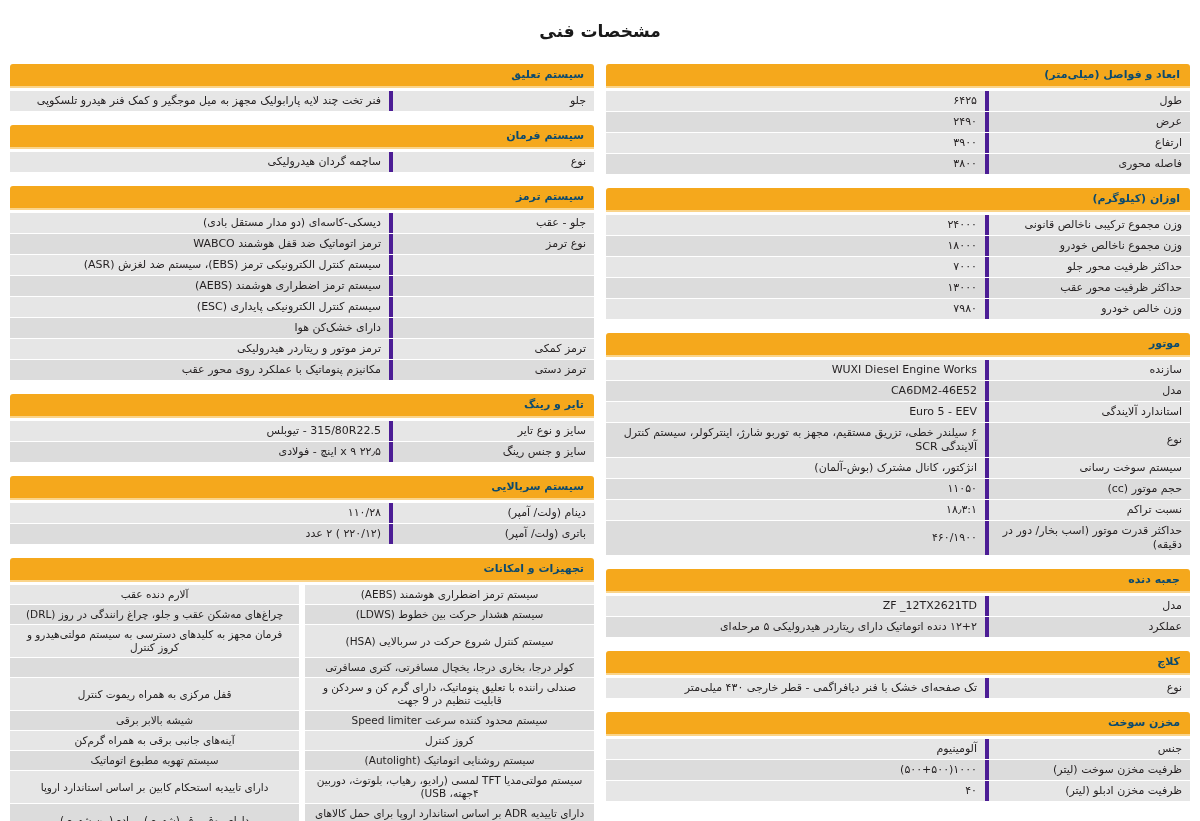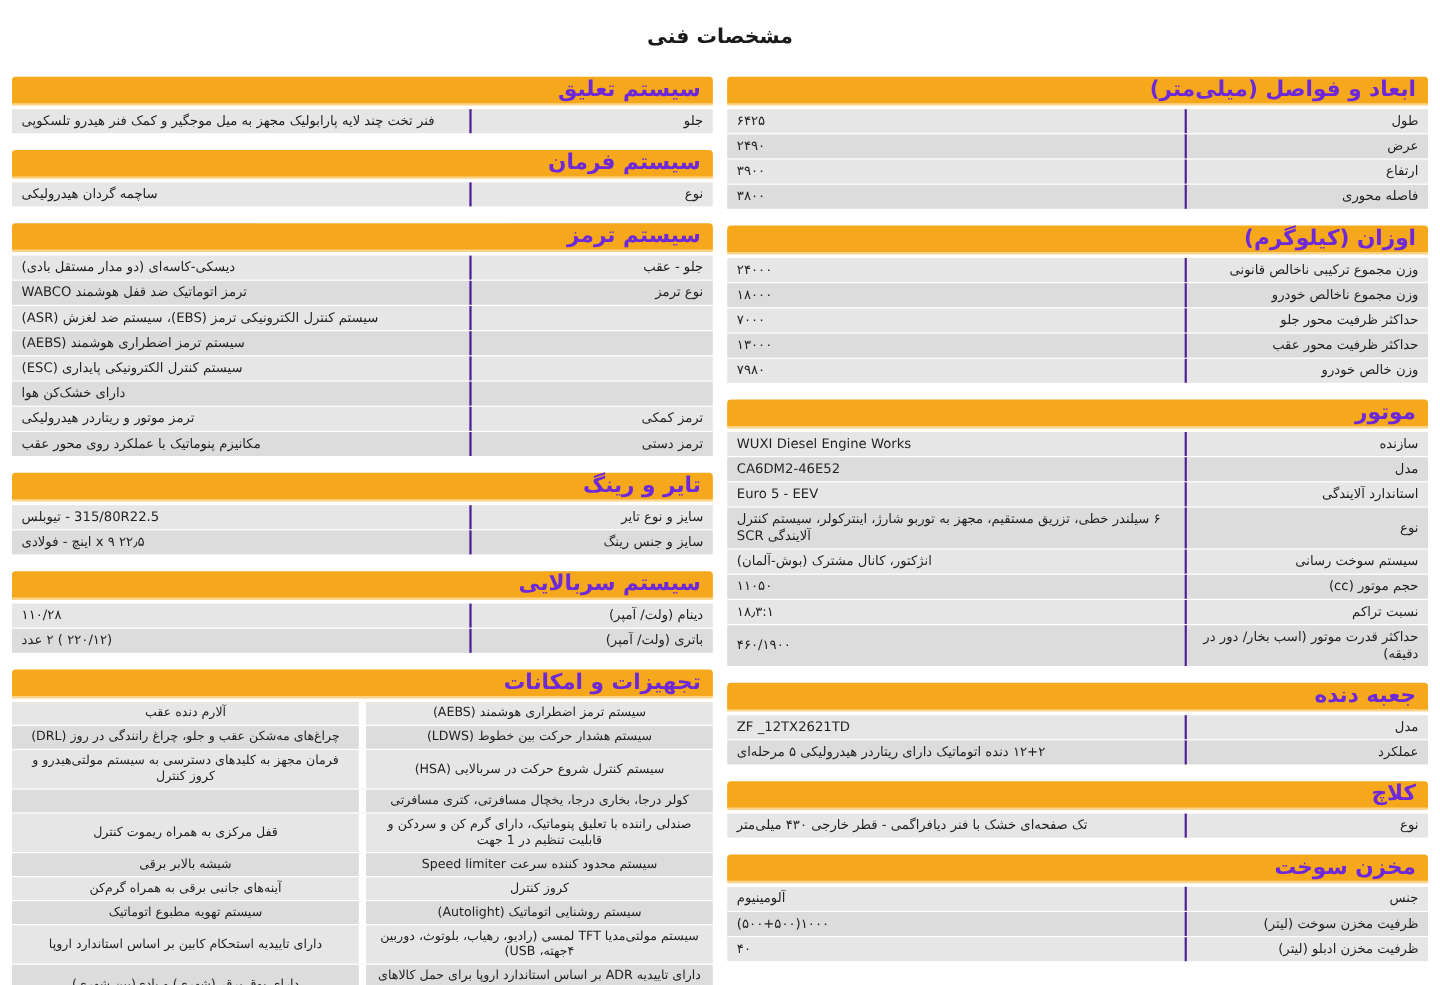--- a/index.html
+++ b/index.html
@@ -45,23 +45,23 @@
   .section {
     margin-bottom: 13px;
   }
 
   .section-header {
     background: #F5A81C;
     border-radius: 3px 3px 0 0;
     height: 22px;
     line-height: 22px;
     padding: 0 10px;
-    font-size: 18px;
+    font-size: 11px;
     font-weight: bold;
-    color: #6d28d9;
+    color: #0c4a6e;
     text-align: right;
     box-shadow: 0 2px 0 0 #FAD48A;
     margin-bottom: 4px;
   }
 
   table.spec {
     width: 100%;
     border-collapse: separate;
     border-spacing: 0 1px;
     table-layout: fixed;
@@ -73,24 +73,24 @@
     line-height: 14px;
     padding: 3px 8px;
     vertical-align: middle;
   }
   table.spec tr:nth-child(even) td { background: #DCDCDC; }
 
   td.label {
     width: 185px;
     text-align: right;
     color: #231f20;
-    border-left: 2px solid #4c1d95;
+    border-left: 4px solid #4c1d95;
   }
   td.value {
-    text-align: left;
+    text-align: right;
     color: #231f20;
     margin-top: 25px;
   }
   td.label.blank { color: transparent; }
 
   
   .feature-wrap table.spec { table-layout: fixed; }
   .feature-wrap td.fcell {
     width: 50%;
     text-align: center;
@@ -350,21 +350,21 @@
             </tr>
             <tr>
               <td class="fcell right-cell">سیستم کنترل شروع حرکت در سربالایی (HSA)</td>
               <td class="fcell">فرمان مجهز به کلیدهای دسترسی به سیستم مولتی‌هیدرو و کروز کنترل</td>
             </tr>
             <tr>
               <td class="fcell right-cell">کولر درجا، بخاری درجا، یخچال مسافرتی، کتری مسافرتی</td>
               <td class="fcell">&nbsp;</td>
             </tr>
             <tr>
-              <td class="fcell right-cell">صندلی راننده با تعلیق پنوماتیک، دارای گرم کن و سردکن و قابلیت تنظیم در 1 جهت</td>
+              <td class="fcell right-cell">صندلی راننده با تعلیق پنوماتیک، دارای گرم کن و سردکن و قابلیت تنظیم در 9 جهت</td>
               <td class="fcell">قفل مرکزی به همراه ریموت کنترل</td>
             </tr>
             <tr>
               <td class="fcell right-cell">سیستم محدود کننده سرعت Speed limiter</td>
               <td class="fcell">شیشه بالابر برقی</td>
             </tr>
             <tr>
               <td class="fcell right-cell">کروز کنترل</td>
               <td class="fcell">آینه‌های جانبی برقی به همراه گرم‌کن</td>
             </tr>

